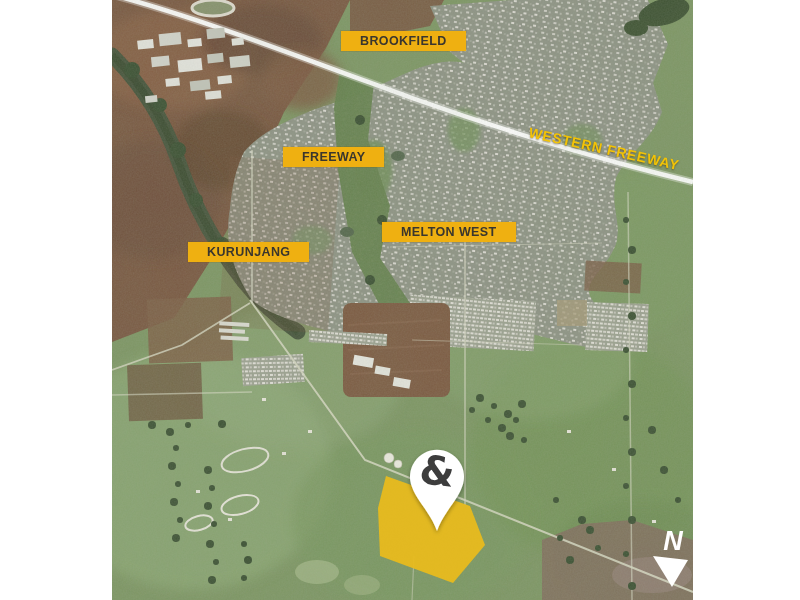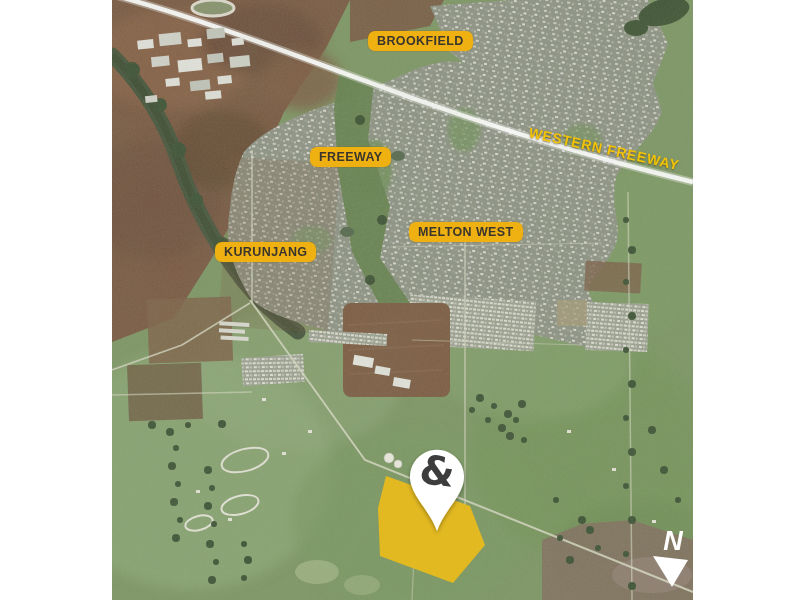--- a/index.html
+++ b/index.html
@@ -1,22 +1,22 @@
 <!DOCTYPE html>
 <html><head>
 <meta charset="utf-8">
 <style>
   html,body{margin:0;padding:0;background:#ffffff;}
   .stage{position:relative;width:800px;height:600px;background:#ffffff;overflow:hidden;
          font-family:"Liberation Sans",sans-serif;}
   .map{position:absolute;left:112px;top:0;width:581px;height:600px;overflow:hidden;}
   .map svg{position:absolute;left:0;top:0;display:block;}
   .pill{position:absolute;background:#EFB011;color:#3A362E;font-weight:700;font-size:12.5px;
-        line-height:14px;padding:3px 9px;border-radius:7px;letter-spacing:.4px;white-space:nowrap;
-        box-shadow:0 0 0 1px rgba(120,85,0,.15);margin-left:27px;}
+        line-height:14px;padding:3px 19px;border-radius:0;letter-spacing:.4px;white-space:nowrap;
+        box-shadow:0 0 0 1px rgba(120,85,0,.15);}
   .freeway-label{position:absolute;left:417px;top:124px;width:170px;color:#F2C307;font-weight:700;
         font-size:14px;letter-spacing:.8px;white-space:nowrap;transform:rotate(12.5deg);
         transform-origin:0 50%;text-shadow:0 1px 2px rgba(60,40,0,.55);}
 </style>
 </head>
 <body>
 
 <div class="stage">
   <div class="map">
 

